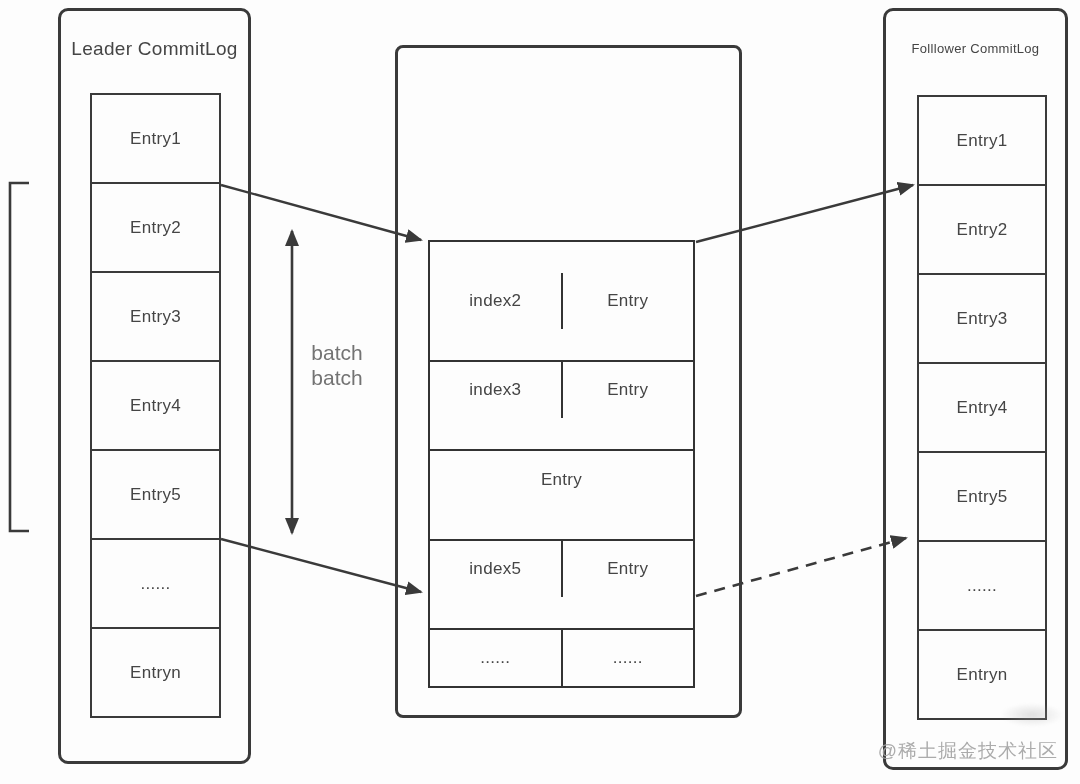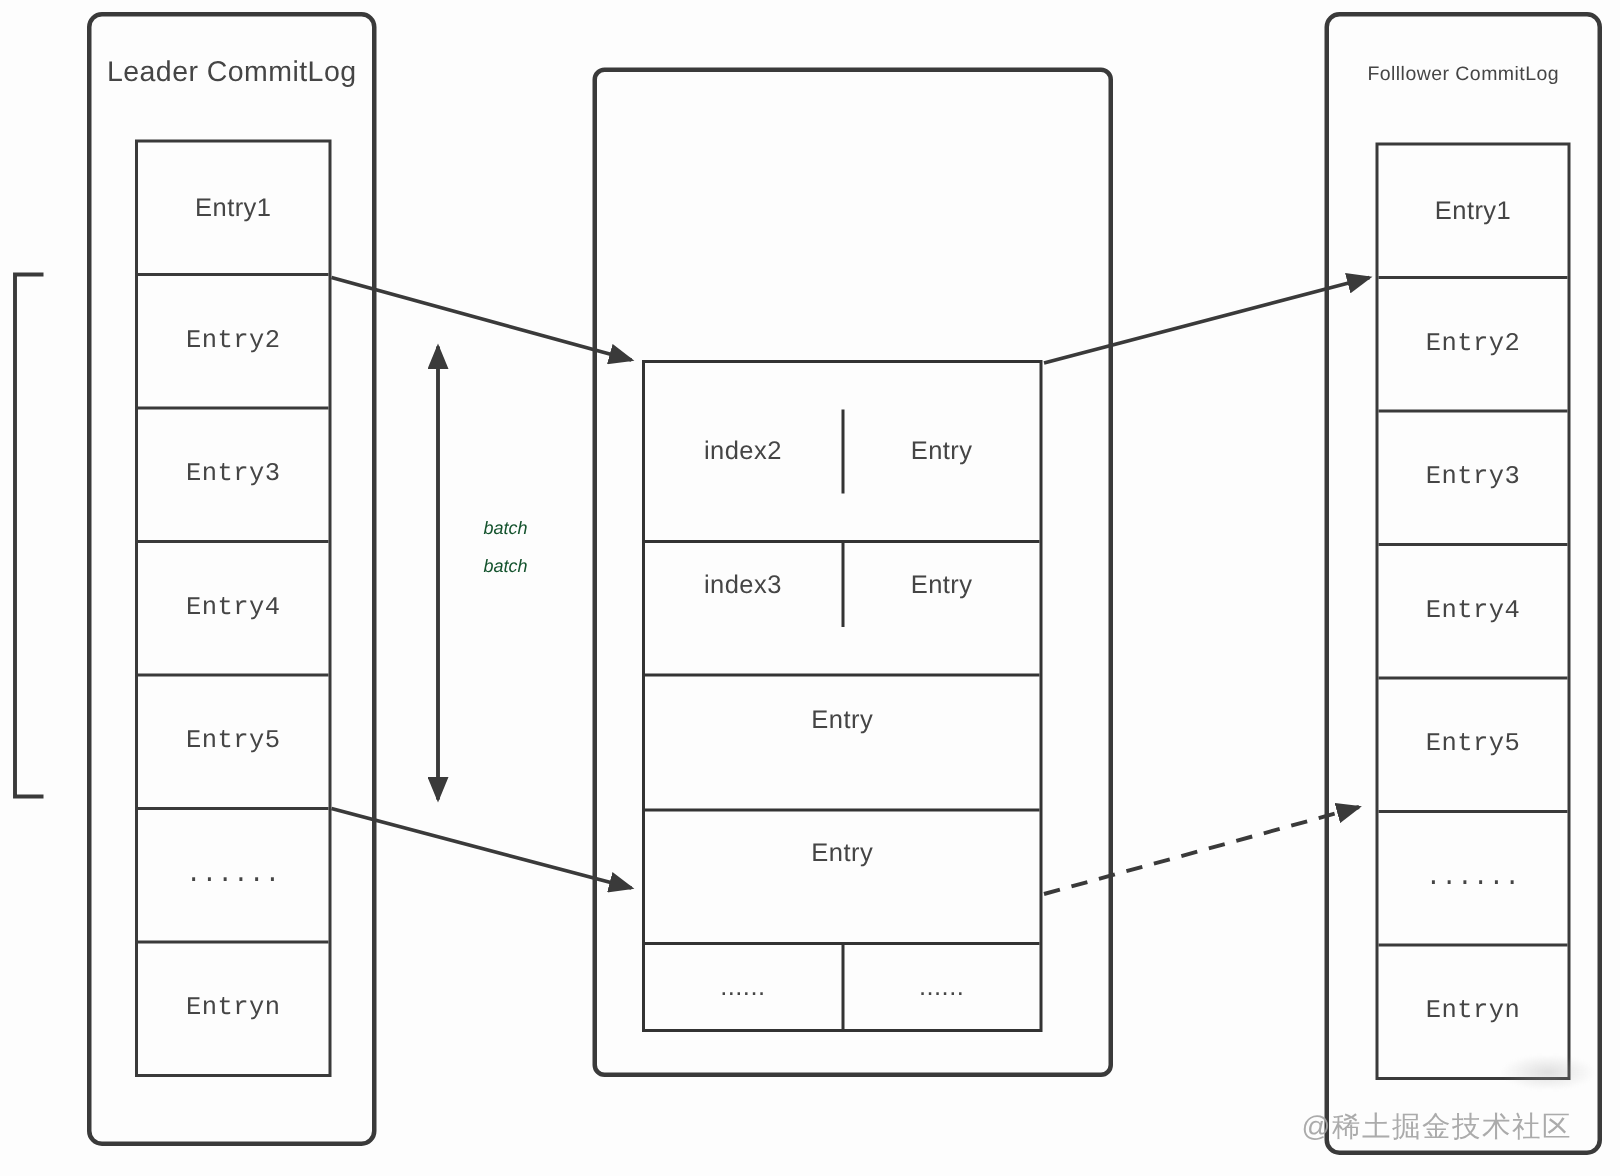--- a/index.html
+++ b/index.html
@@ -49,21 +49,21 @@
 
   .cell {
     flex: 1;
     display: flex;
     align-items: center;
     justify-content: center;
     font-size: 17px;
     color: #454545;
     letter-spacing: 0.3px;
   }
-  .stack .cell + .cell { border-top: 2.4px solid #3a3a3a; font-family: Liberation Mono, monospace; }
+  .stack .cell + .cell { border-top: 2.4px solid #3a3a3a; }
 
   .map-table {
     position: absolute;
     left: 30px; top: 192px;
     width: 267px; height: 448px;
     border: 2.6px solid #333333;
     display: flex;
     flex-direction: column;
   }
   .map-row { flex: 1; display: flex; margin-top: 31px; }
@@ -77,30 +77,29 @@
     width: 1080px; height: 784px;
     pointer-events: none;
     z-index: 5;
   }
 
   .batch-label {
     position: absolute;
     left: 297px; top: 340px;
     width: 80px;
     text-align: center;
-    font-size: 12px;
+    font-size: 21px;
     line-height: 25px;
-    color: #14532d;
+    color: #737373;
     z-index: 4;
-    font-style: italic;
   }
 
   .watermark {
     position: absolute;
-    right: 32px; bottom: 20px;
+    right: 22px; bottom: 20px;
     font-size: 19px;
     color: #a3a3a3;
     letter-spacing: 1px;
     z-index: 6;
     opacity: 0.9;
   }
   .smudge {
     position: absolute;
     left: 1000px; top: 703px;
     width: 64px; height: 24px;
@@ -134,20 +133,21 @@
         <div class="cell map-cell">Entry</div>
       </div>
       <div class="map-row">
         <div class="cell map-cell">index3</div>
         <div class="cell map-cell">Entry</div>
       </div>
       <div class="map-row">
         <div class="cell map-cell">Entry</div>
       </div>
       <div class="map-row">
+        <div class="cell map-cell">index5</div>
         <div class="cell map-cell">Entry</div>
       </div>
       <div class="map-row">
         <div class="cell map-cell">......</div>
         <div class="cell map-cell">......</div>
       </div>
     </div>
   </div>
 
   <div class="box follower-box">

